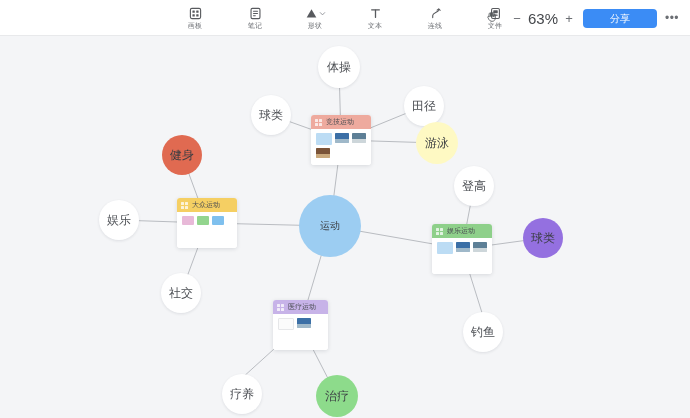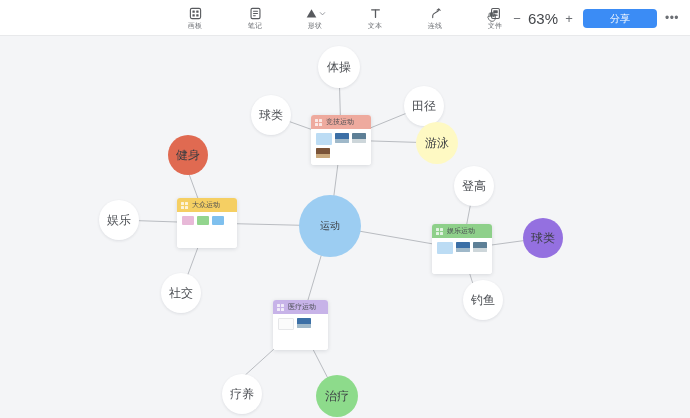--- a/index.html
+++ b/index.html
@@ -272,39 +272,39 @@
         </div>
         <div class="node" style="left: 318px; top: 10px; width: 42px; height: 42px;">
           <div class="circ white" style="width:100%;height:100%;">体操</div>
         </div>
         <div class="node" style="left: 404px; top: 50px; width: 40px; height: 40px;">
           <div class="circ white" style="width:100%;height:100%;">田径</div>
         </div>
         <div class="node" style="left: 251px; top: 59px; width: 40px; height: 40px;">
           <div class="circ white" style="width:100%;height:100%;">球类</div>
         </div>
-        <div class="node" style="left: 168px; top: 99px; width: 40px; height: 40px;">
+        <div class="node" style="left: 162px; top: 99px; width: 40px; height: 40px;">
           <div class="circ solid" style="width:100%;height:100%;background:#e06a51;">健身</div>
         </div>
         <div class="node" style="left: 416px; top: 86px; width: 42px; height: 42px;">
           <div class="circ solid" style="width:100%;height:100%;background:#fef9c3;">游泳</div>
         </div>
         <div class="node" style="left: 454px; top: 130px; width: 40px; height: 40px;">
           <div class="circ white" style="width:100%;height:100%;">登高</div>
         </div>
         <div class="node" style="left: 99px; top: 164px; width: 40px; height: 40px;">
           <div class="circ white" style="width:100%;height:100%;">娱乐</div>
         </div>
         <div class="node" style="left: 523px; top: 182px; width: 40px; height: 40px;">
           <div class="circ solid" style="width:100%;height:100%;background:#9470e0;">球类</div>
         </div>
         <div class="node" style="left: 161px; top: 237px; width: 40px; height: 40px;">
           <div class="circ white" style="width:100%;height:100%;">社交</div>
         </div>
-        <div class="node" style="left: 463px; top: 244px; width: 40px; height: 40px; justify-content: center;">
+        <div class="node" style="left: 463px; top: 276px; width: 40px; height: 40px; justify-content: center;">
           <div class="circ white" style="width:100%;height:100%;">钓鱼</div>
         </div>
         <div class="node" style="left: 222px; top: 338px; width: 40px; height: 40px;">
           <div class="circ white" style="width:100%;height:100%;">疗养</div>
         </div>
         <div class="node" style="left: 316px; top: 339px; width: 42px; height: 42px;">
           <div class="circ solid" style="width:100%;height:100%;background:#8ddb8b;">治疗</div>
         </div>
         <div class="card" style="left: 311px; top: 79px; width: 60px; height: 50px;">
           <div class="card-head" style="background:#eeaa9e;">

